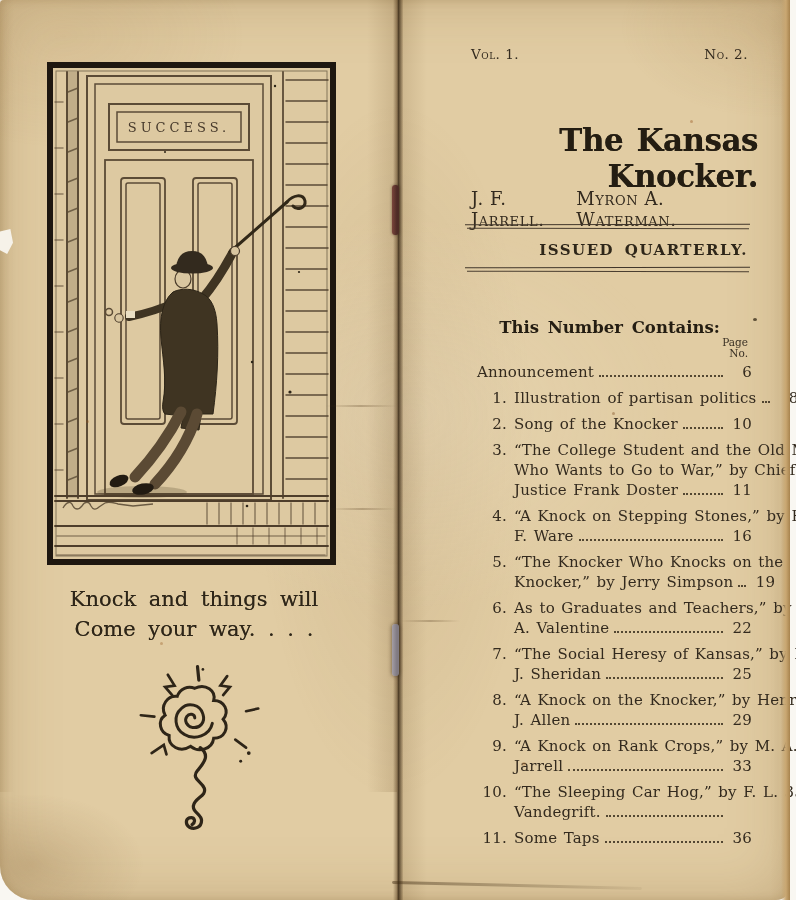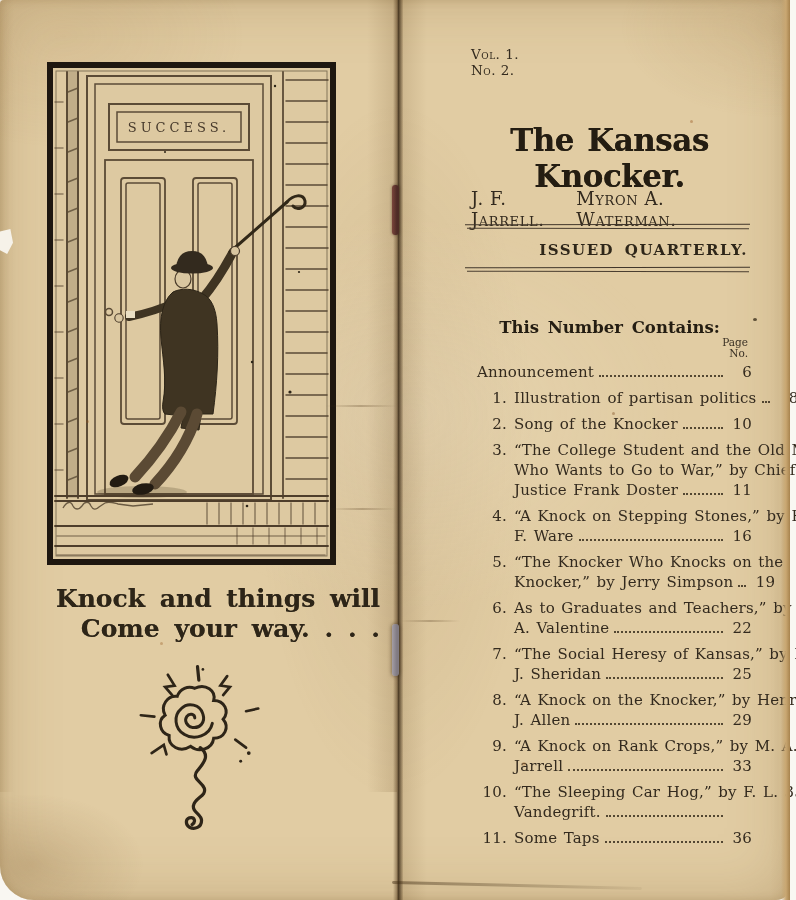--- a/index.html
+++ b/index.html
@@ -30,29 +30,29 @@
   .staple.top{top:185px;height:50px;background:linear-gradient(to right,#7a463c,#4e2c26 70%);box-shadow:0 0 3px rgba(40,20,10,.5);}
   .staple.bottom{top:624px;height:52px;background:linear-gradient(to right,#a49ea5,#807a82 70%);box-shadow:0 0 4px rgba(40,25,10,.6);}
   .chip{position:absolute;left:0;top:229px;width:13px;height:25px;background:#f6f2e9;
         clip-path:polygon(0 10%,80% 0,100% 55%,55% 100%,0 85%);}
   .wrinkle{position:absolute;height:2px;background:linear-gradient(to right, transparent, rgba(80,55,25,.28), transparent);}
   .speck{position:absolute;border-radius:50%;}
   .bottom-crease{position:absolute;left:392px;top:884px;width:250px;height:3px;border-radius:2px;
         background:linear-gradient(to right, rgba(60,40,15,.45), rgba(60,40,15,.05));transform:rotate(1.4deg);}
   
   .illus{position:absolute;left:47px;top:62px;width:289px;height:503px;}
-  .caption{position:absolute;left:8px;top:584px;width:372px;text-align:right;
-           font-weight:700;font-size:25px;line-height:30px;word-spacing:6px;color:#2d2518;
+  .caption{position:absolute;left:8px;top:584px;width:372px;text-align:center;
+           font-weight:400;font-size:21px;line-height:30px;word-spacing:6px;color:#2d2518;
            text-shadow:0 0 .5px rgba(45,37,24,.7);}
   .ornament{position:absolute;left:130px;top:664px;width:135px;height:170px;}
   
   .rp-content{position:absolute;left:74px;top:0;width:277px;}
   .vol-row{position:absolute;top:46px;left:0;right:0;display:flex;justify-content:space-between;
-           font-size:13.5px;font-variant:small-caps;letter-spacing:.5px;flex-direction:column;}
-  .masthead-title{position:absolute;top:122px;left:-10px;right:-10px;text-align:center;
+           font-size:13.5px;font-variant:small-caps;letter-spacing:.5px;}
+  .masthead-title{position:absolute;top:122px;left:-10px;right:-10px;text-align:right;
            font-size:31px;font-weight:800;word-spacing:3px;letter-spacing:-.5px;color:#241d12;
            text-shadow:0 0 .6px rgba(36,29,18,.8);}
   .names{position:absolute;top:188px;left:0;right:-6px;display:flex;justify-content:space-between;
            font-size:18px;font-variant:small-caps;letter-spacing:.6px;}
   .double-rule{position:absolute;left:-6px;right:-2px;height:6px;}
   .double-rule::before{content:"";position:absolute;left:0;right:0;top:0;border-top:1.7px solid #41362a;transform:rotate(-.15deg);}
   .double-rule::after{content:"";position:absolute;left:2px;right:1px;top:4px;border-top:1px solid #4a3e30;transform:rotate(.12deg);}
   .rule1{top:224px;} .rule2{top:267px;}
   .issued{position:absolute;top:241px;left:0;right:0;text-align:right;
            font-size:15px;letter-spacing:1.5px;word-spacing:4px;color:#2e2619;font-weight:600;}

